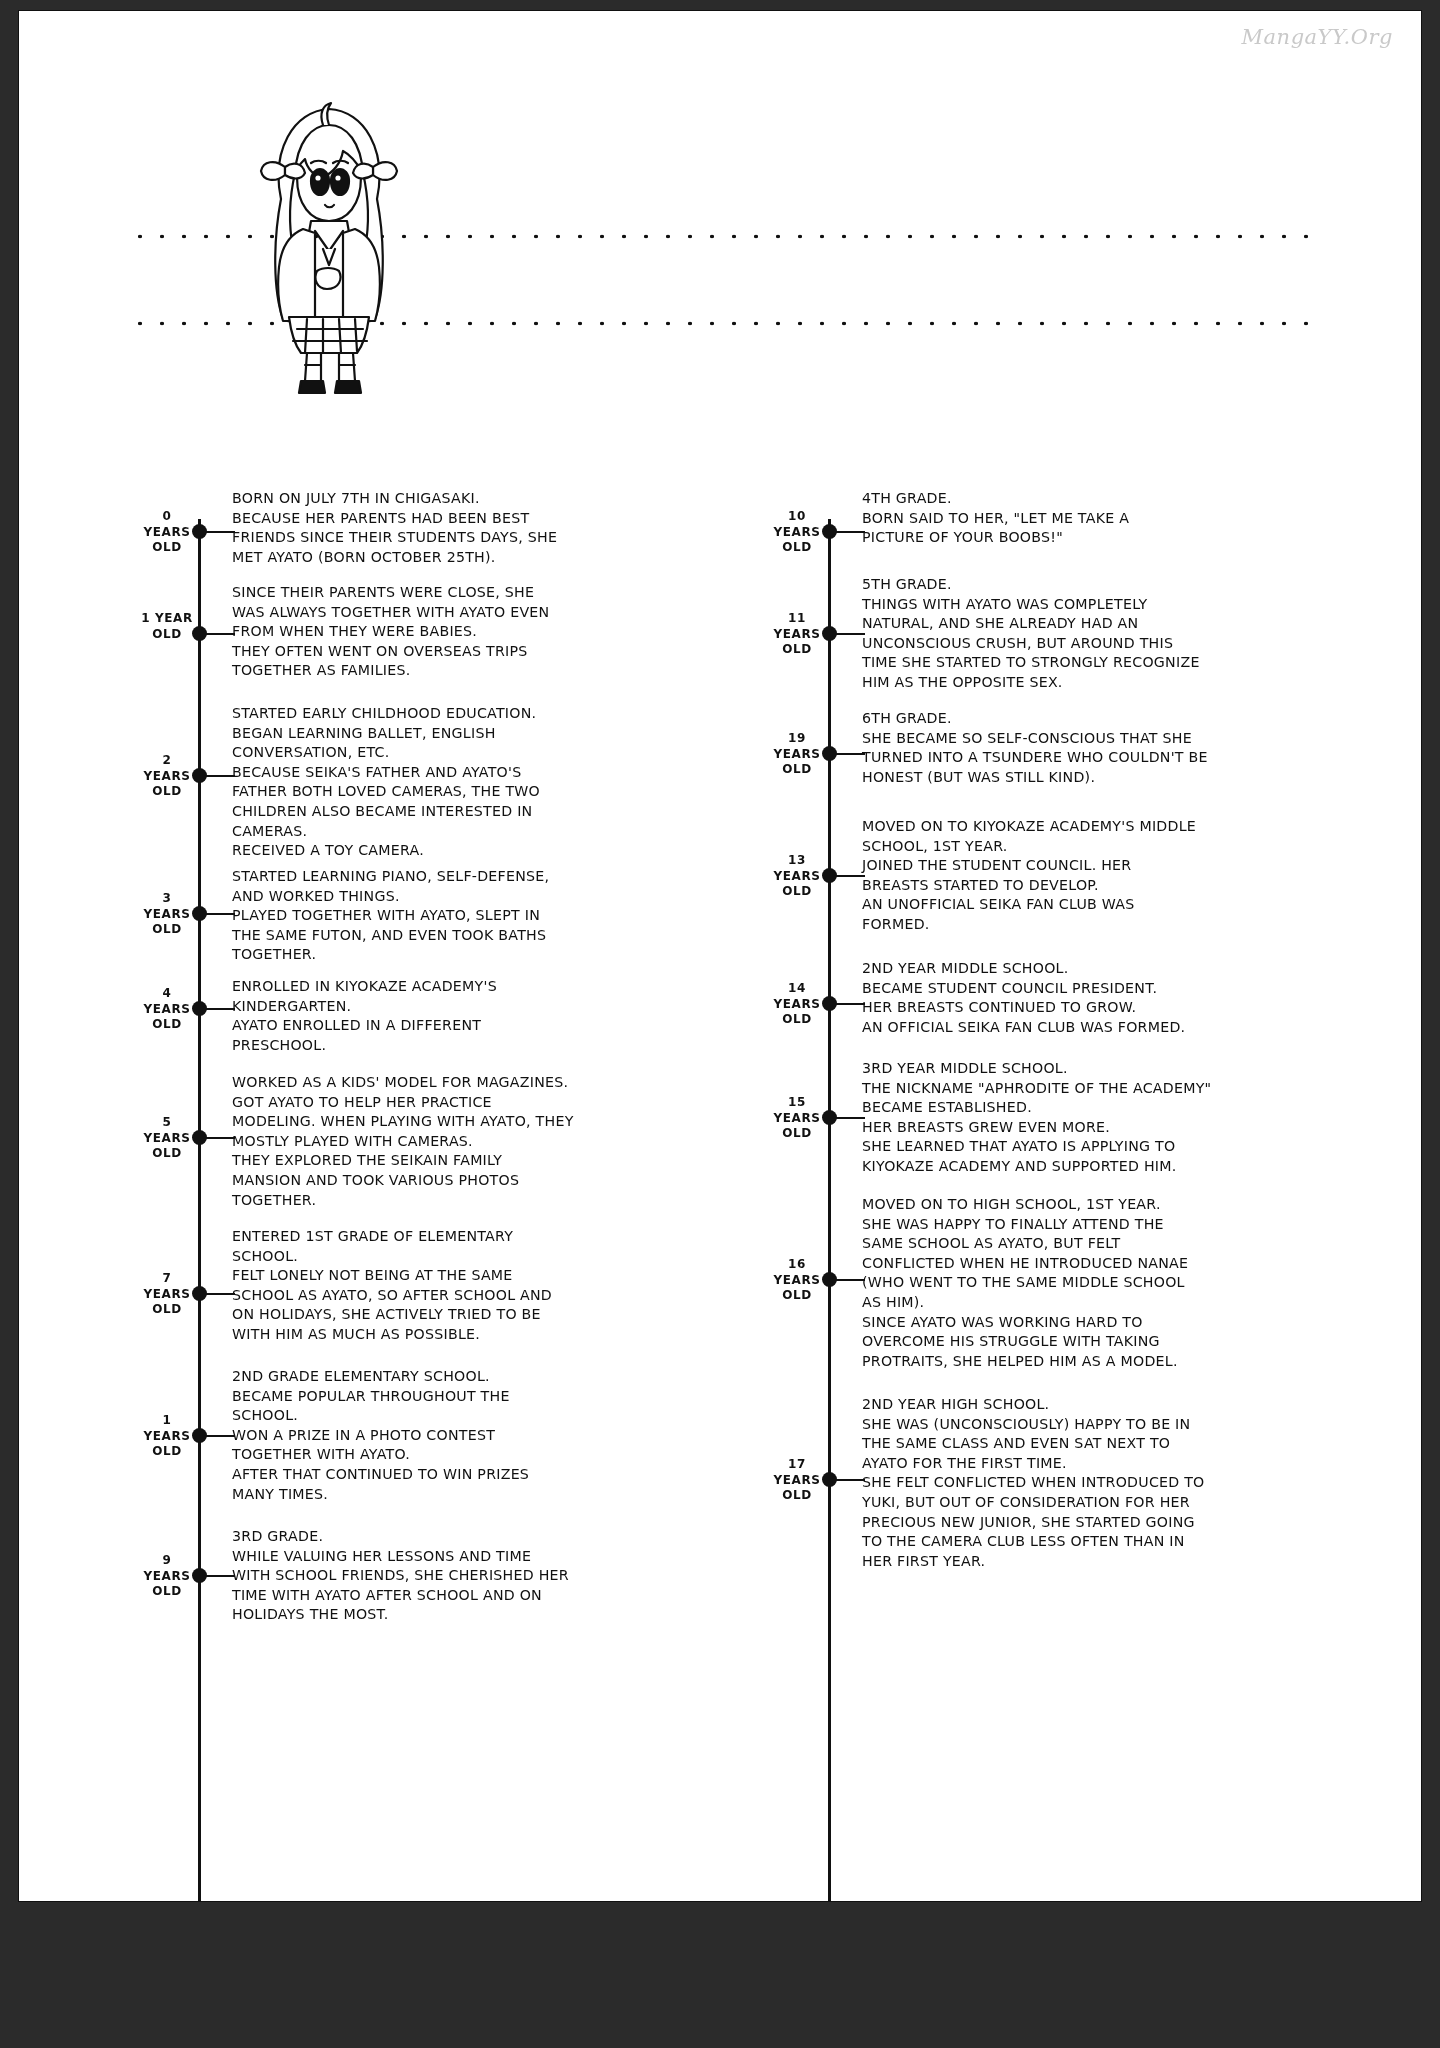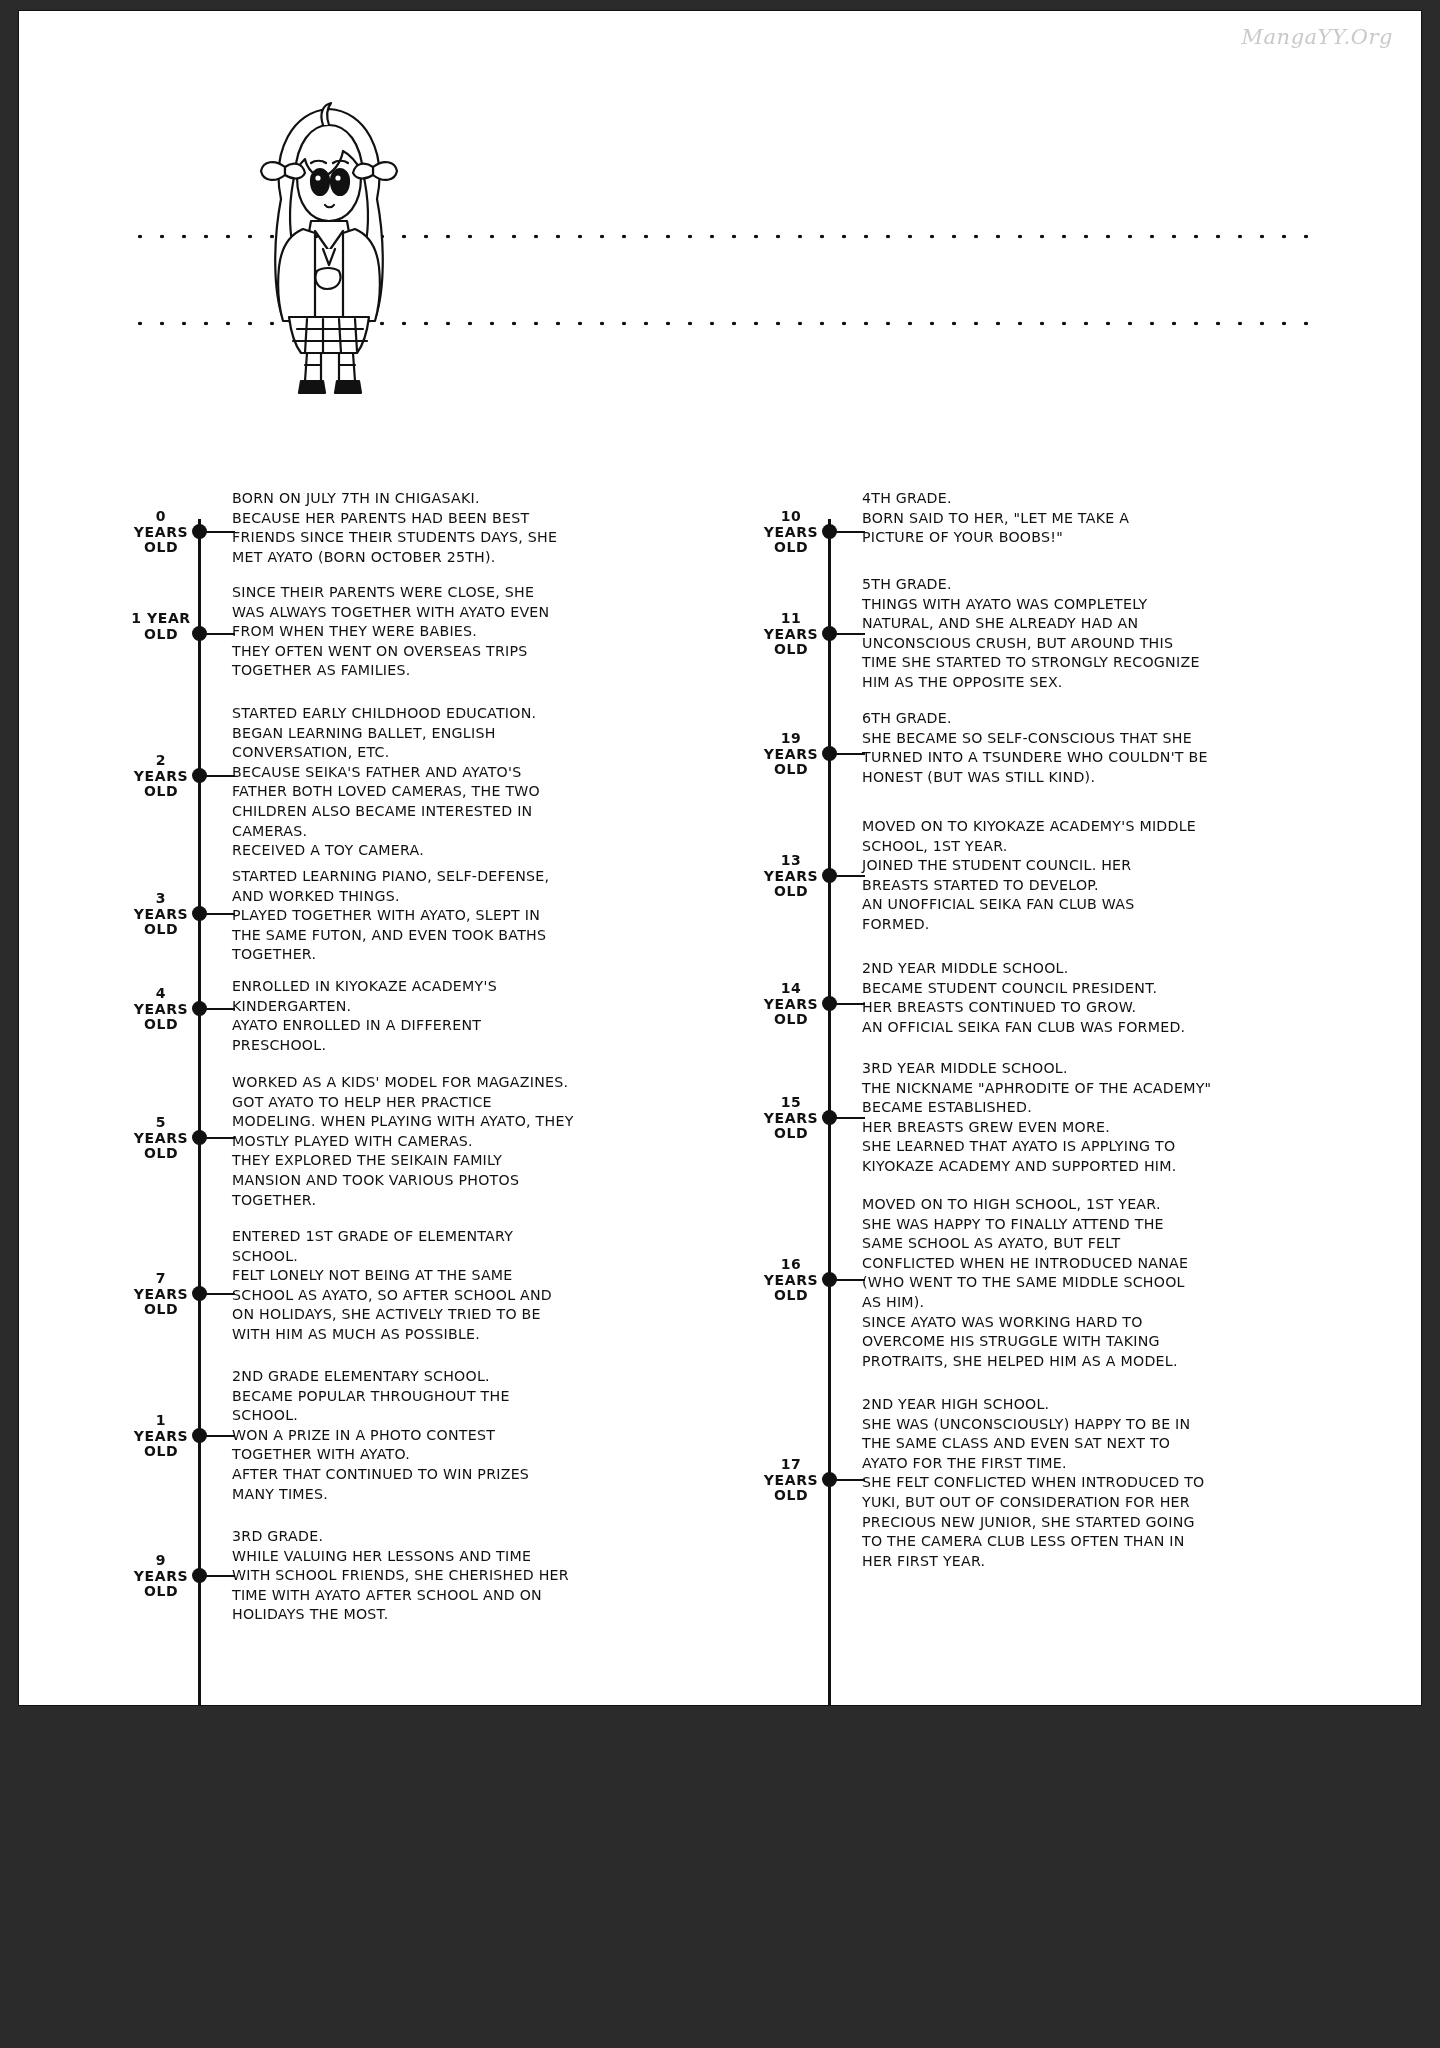--- a/index.html
+++ b/index.html
@@ -9,21 +9,21 @@
     height: 2048px;
     background: #2b2b2b;
     font-family: "DejaVu Sans", sans-serif;
     overflow: hidden;
   }
   .page {
     position: absolute;
     left: 18px;
     top: 10px;
     width: 1404px;
-    height: 1696px;
+    height: 1892px;
     background: #ffffff;
     border: 1px solid #111;
     overflow: hidden;
   }
   .watermark {
     position: absolute;
     right: 28px;
     top: 14px;
     font-family: "DejaVu Serif", serif;
     font-size: 21px;
@@ -99,24 +99,24 @@
   .col.left .axis { left: 69px; }
   .col.right .axis { left: 69px; }
 
   .entry {
     position: absolute;
     left: 0;
     width: 600px;
   }
   .age {
     position: absolute;
-    left: 2px;
+    left: 8px;
     width: 60px;
     text-align: center;
-    font-size: 14px;
+    font-size: 12px;
     line-height: 15.5px;
     font-weight: 600;
     letter-spacing: 0.6px;
     color: #111;
   }
   .bullet {
     position: absolute;
     left: 63px;
     width: 15px;
     height: 15px;

